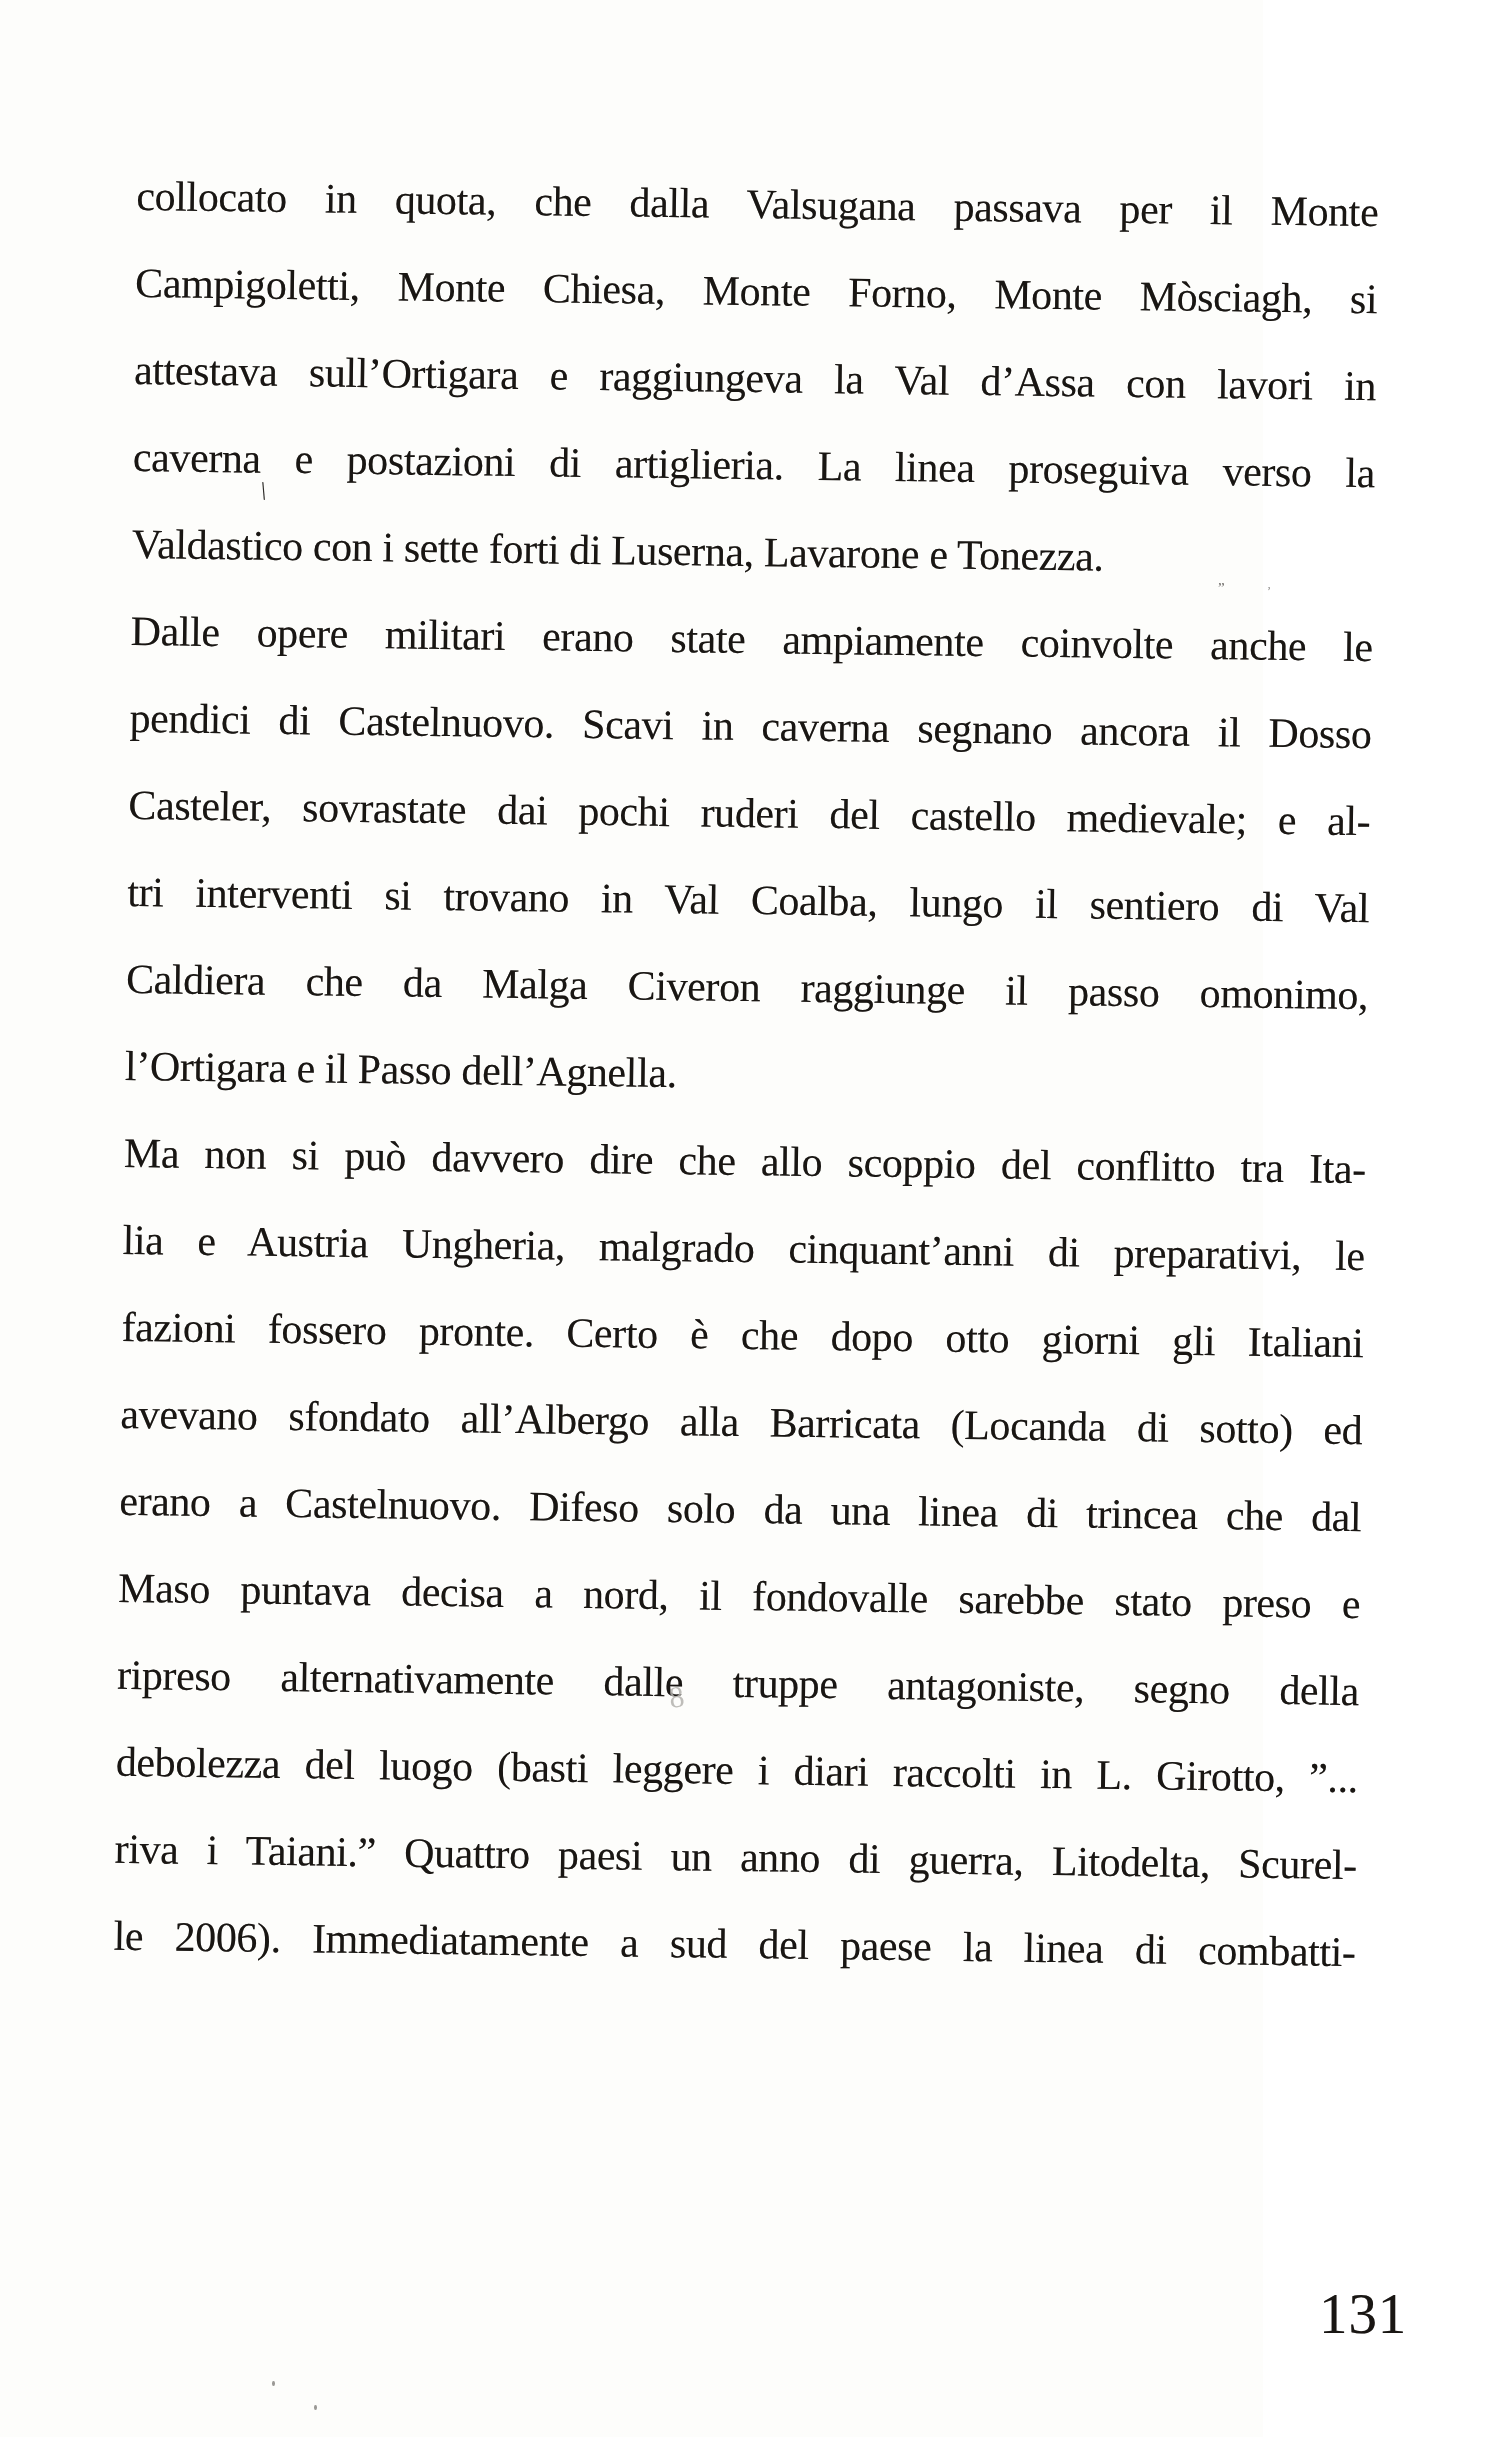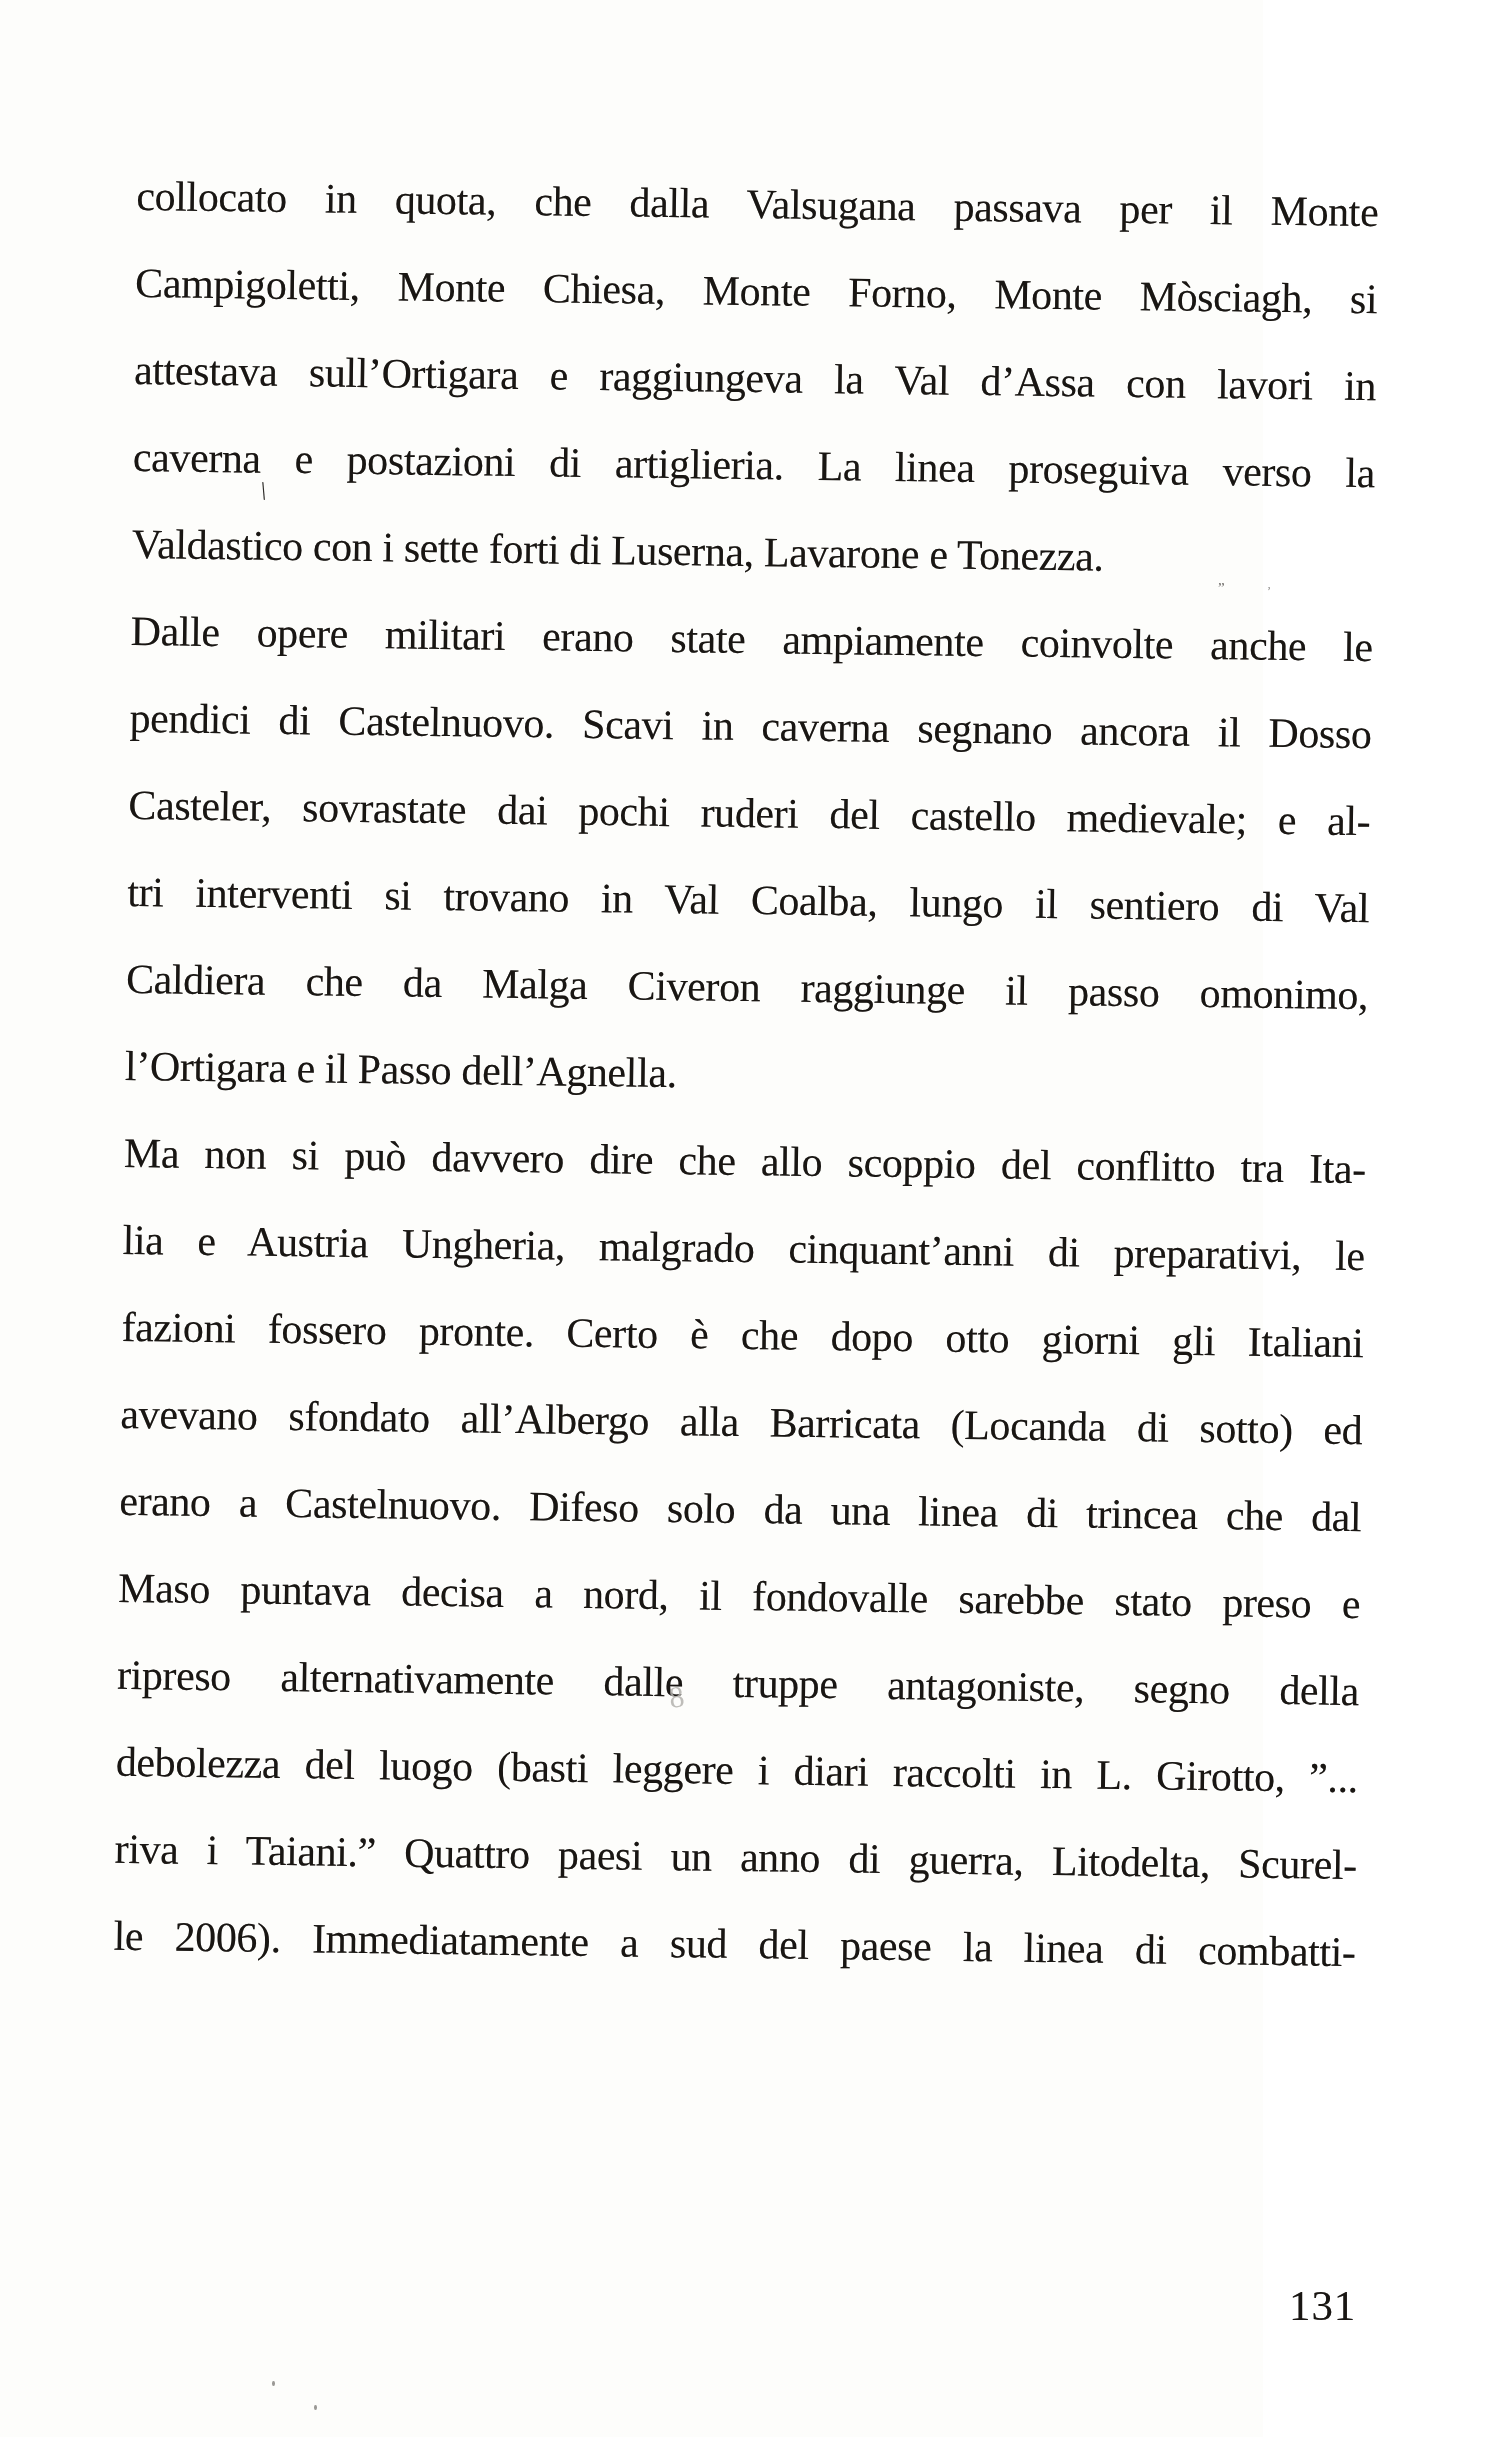--- a/index.html
+++ b/index.html
@@ -35,23 +35,23 @@
     overflow: hidden;
     text-align: justify;
     text-align-last: justify;
     white-space: normal;
   }
   .line--end {
     text-align-last: left;
   }
   .pagenum {
     position: absolute;
-    left: 1289px;
+    left: 1319px;
     top: 2281px;
-    font-size: 43px;
+    font-size: 57px;
     letter-spacing: 0.9px;
     text-shadow: 0 0 0.5px rgba(20, 16, 10, 0.45);
   }
   .artifact {
     position: absolute;
     font-family: "Liberation Serif", "DejaVu Serif", serif;
     pointer-events: none;
   }
   .artifact--tick {
     left: 260px;

